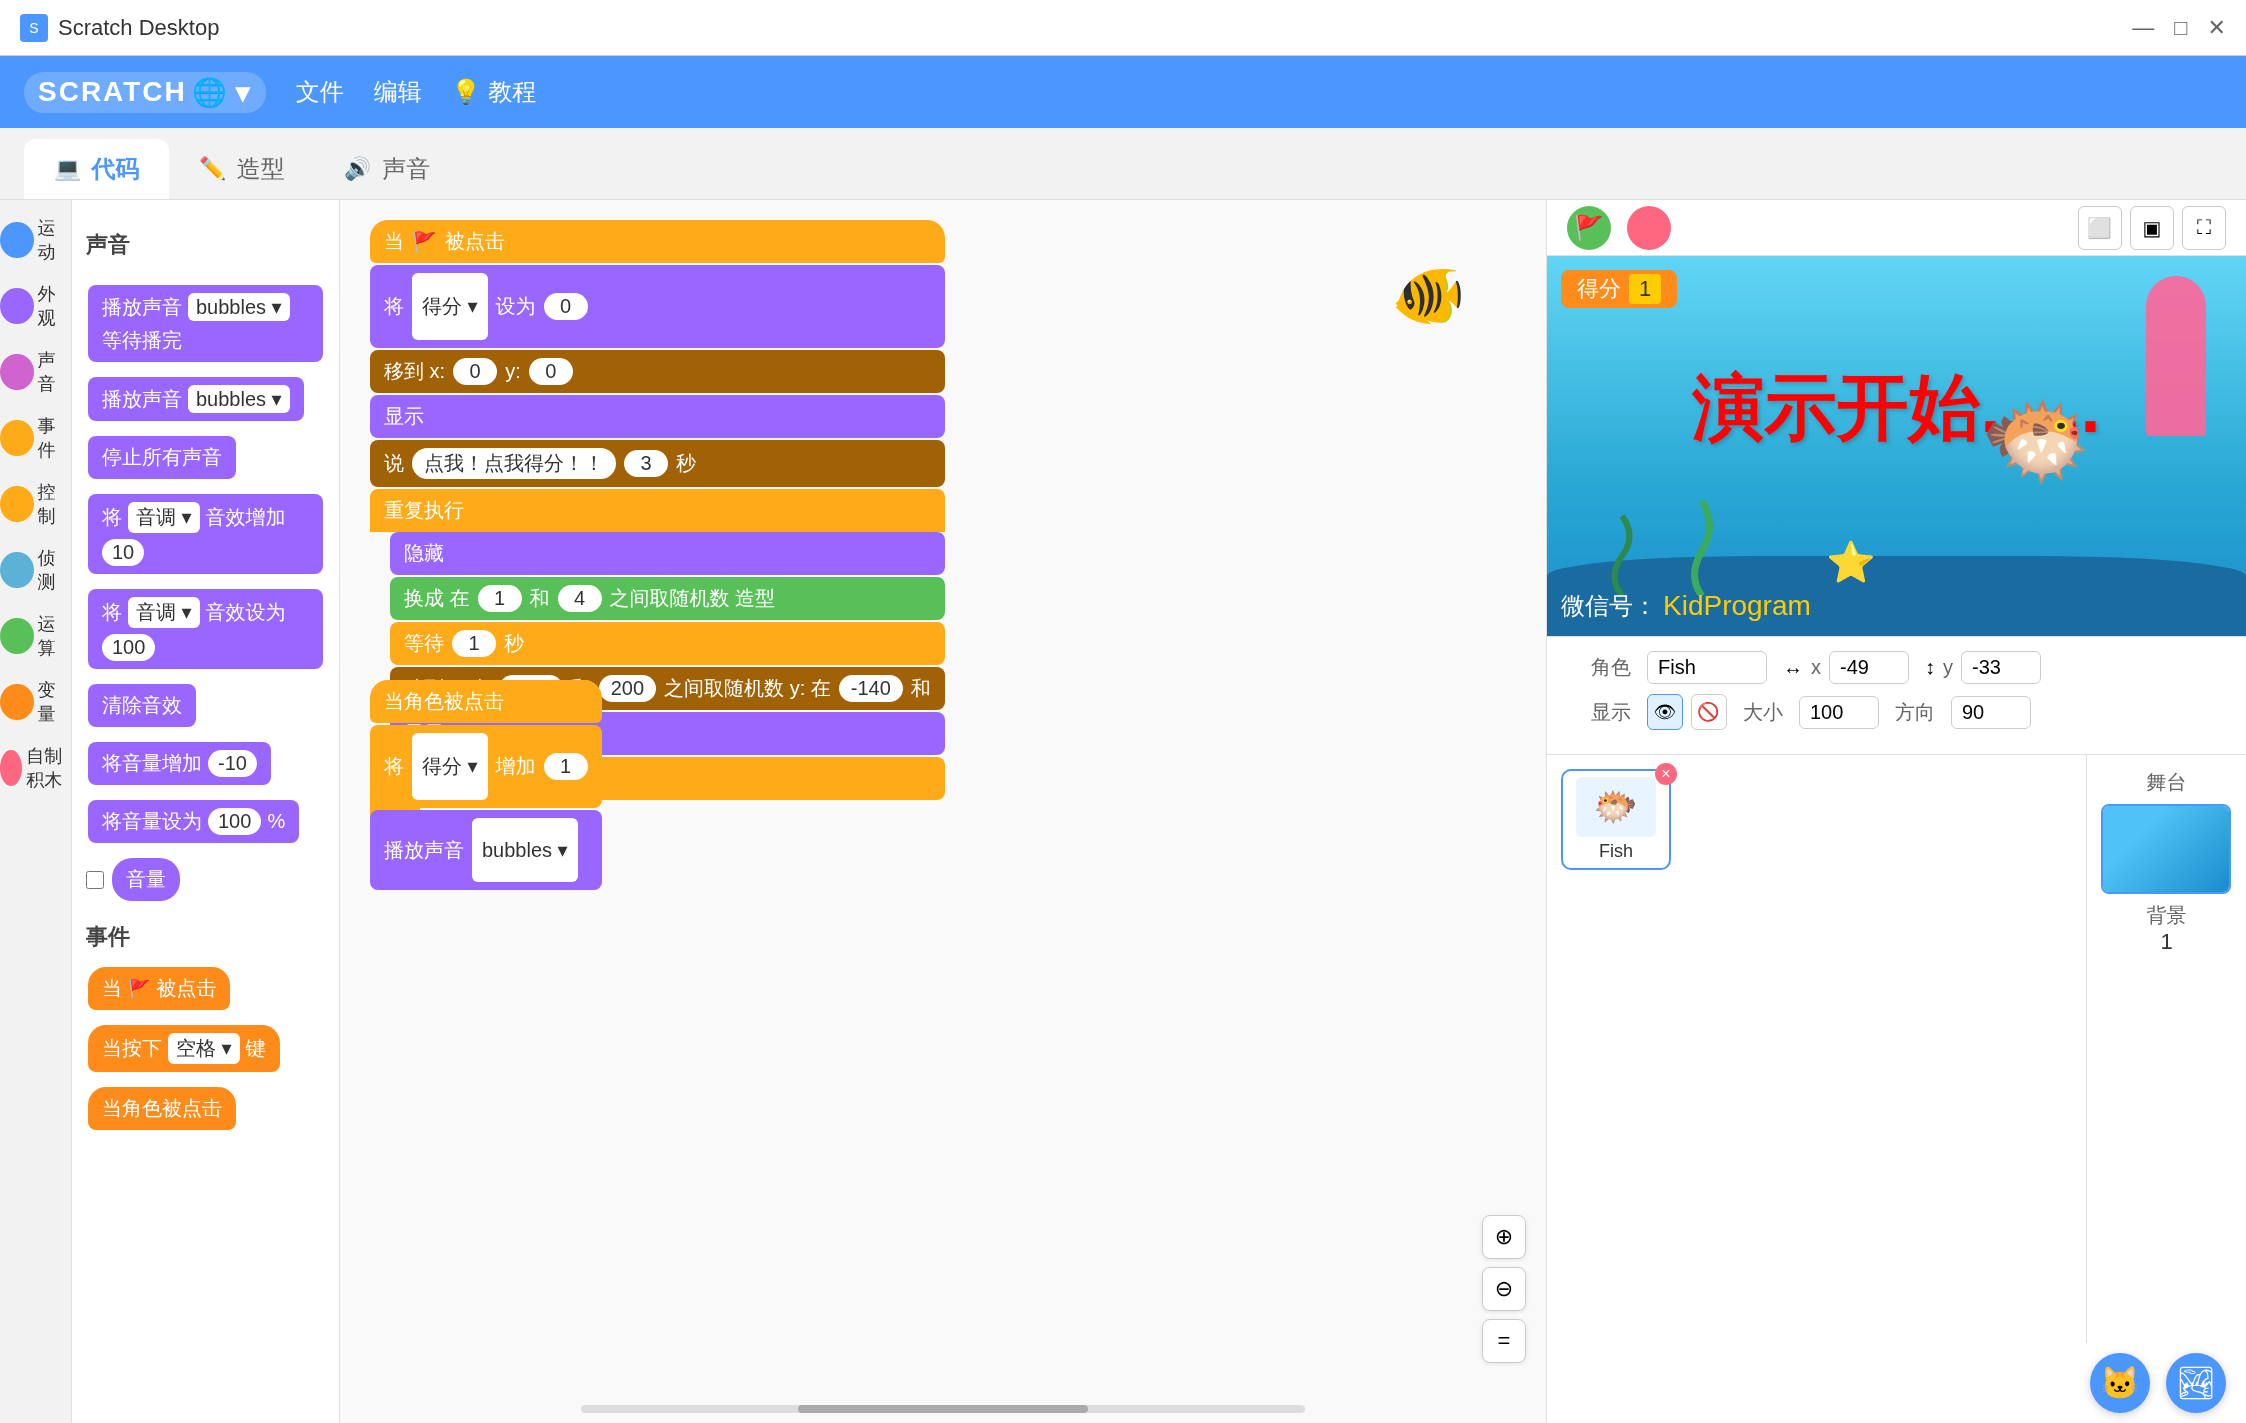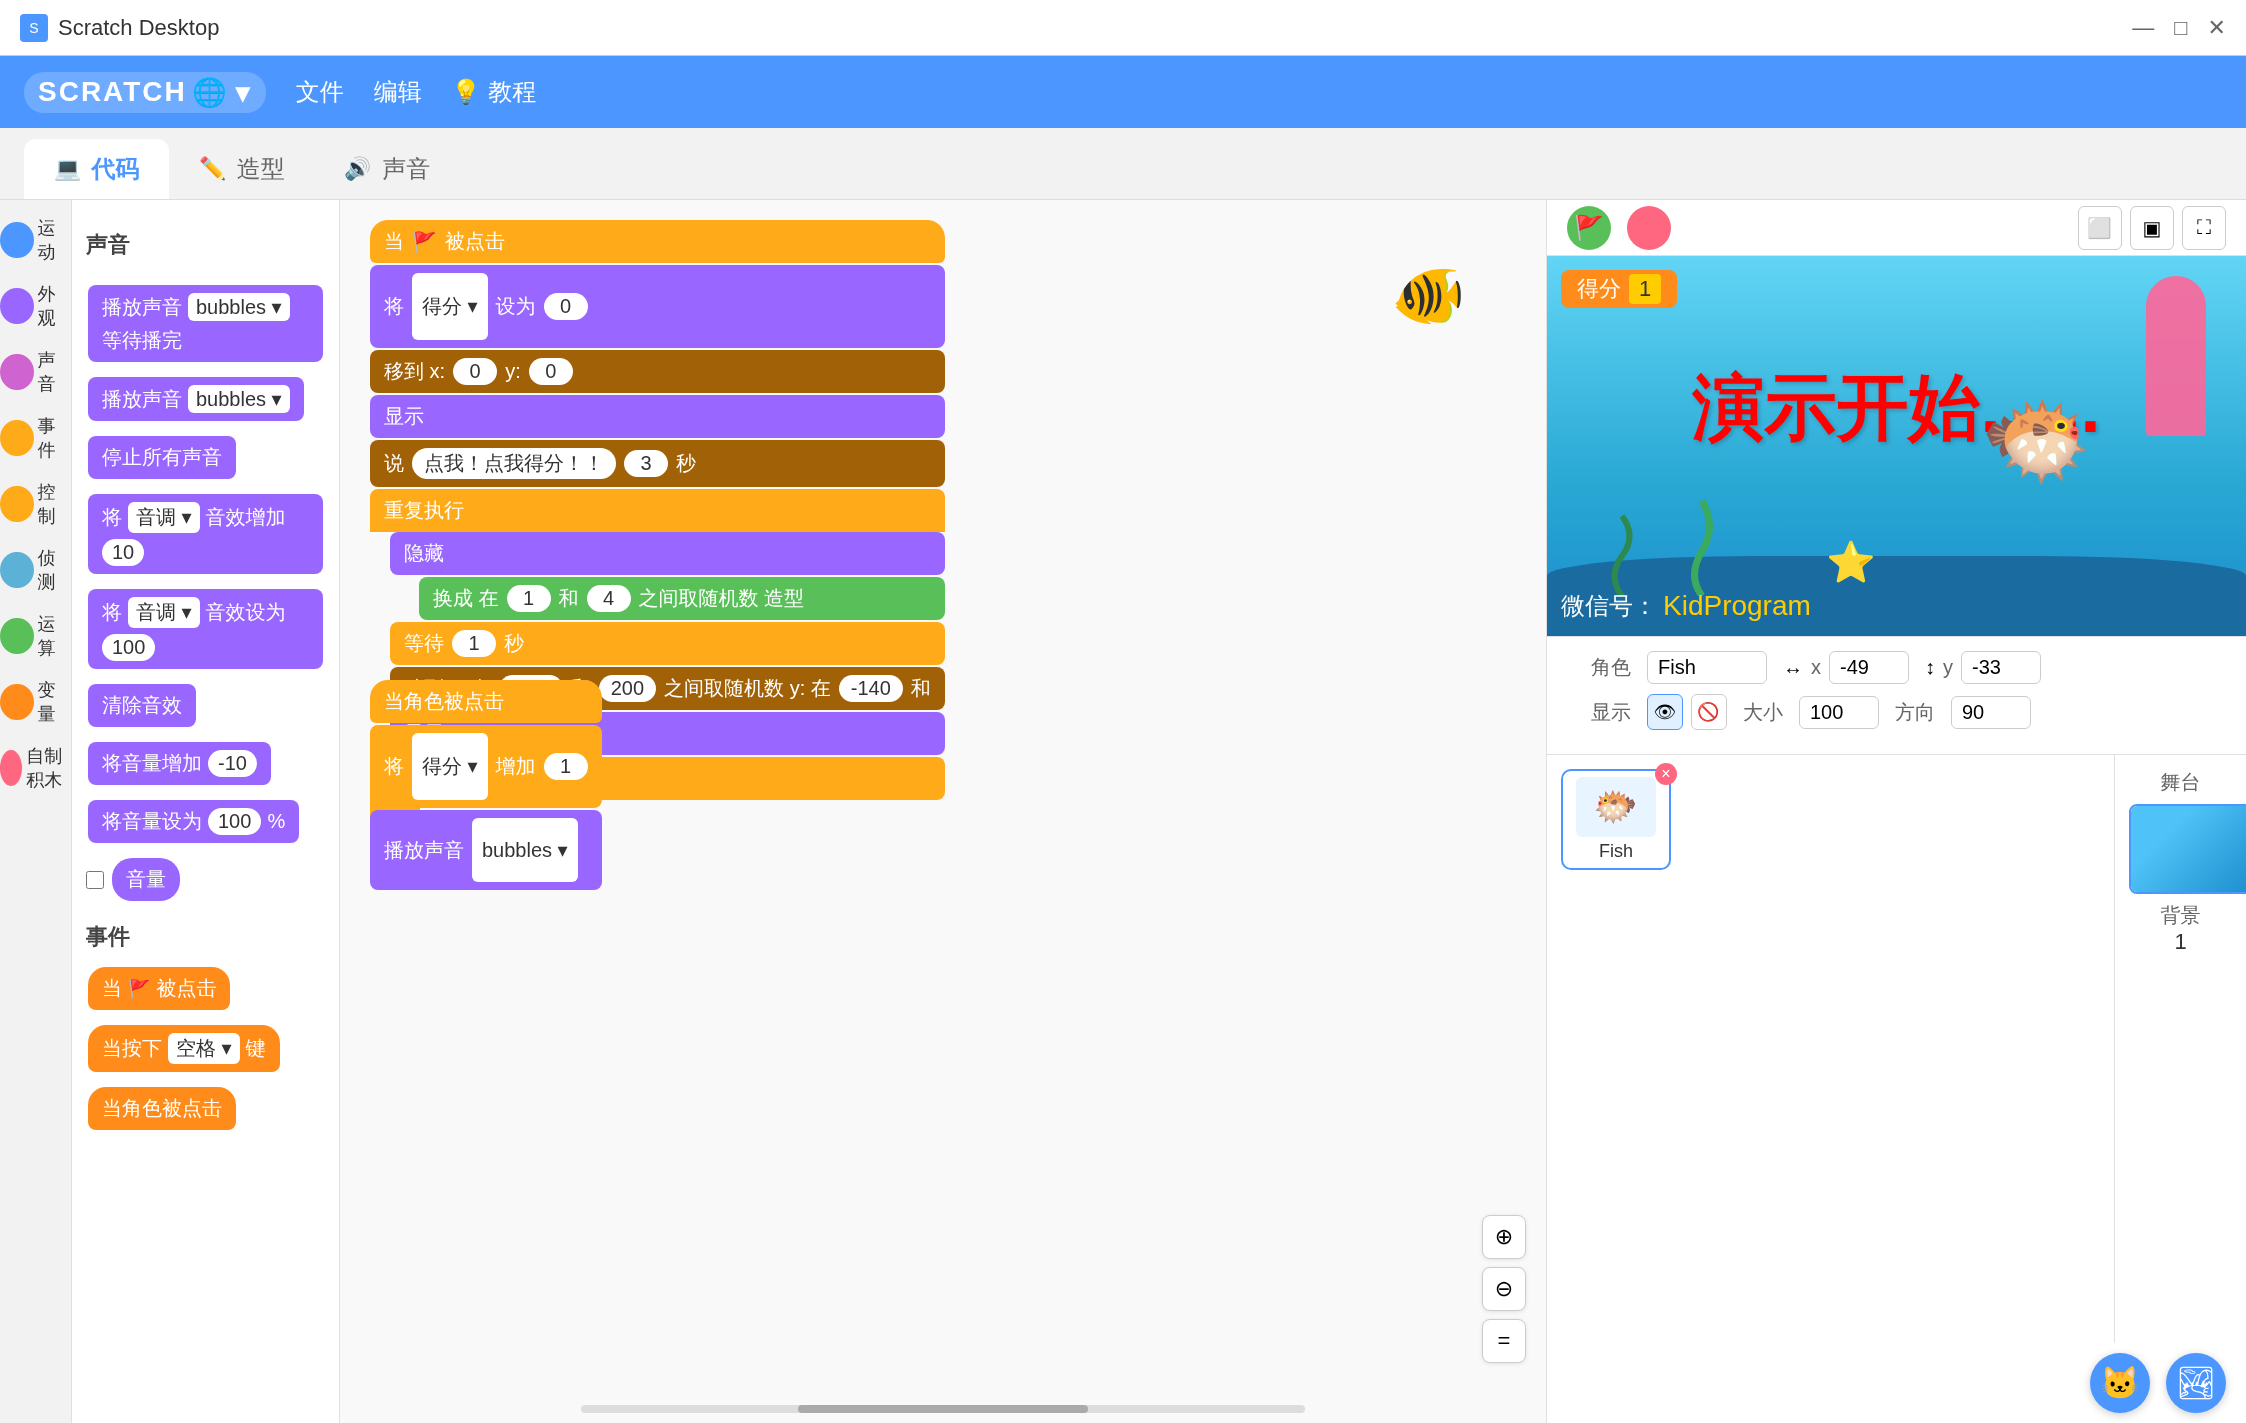--- a/index.html
+++ b/index.html
@@ -276,21 +276,21 @@
       width: 22px; height: 22px;
       background: #ff6680;
       border-radius: 50%;
       color: white;
       font-size: 16px;
       display: flex; align-items: center; justify-content: center;
     }
 
     
     .stage-panel {
-      width: 132px;
+      width: 160px;
       border-left: 1px solid #e0e0e0;
       padding: 14px;
     }
     .stage-label { font-size: 20px; color: #666; text-align: center; margin-bottom: 8px; }
     .stage-thumb {
       width: 130px; height: 90px;
       border-radius: 8px;
       overflow: hidden;
       border: 2px solid #4c97ff;
     }
@@ -324,21 +324,21 @@
       border-radius: 8px;
       padding: 8px 14px;
       font-size: 20px;
       color: white;
       gap: 8px;
       min-height: 40px;
       position: relative;
     }
     .cb-orange { background: #ffab19; }
     .cb-purple { background: #9966ff; }
-    .cb-green { background: #59c059; margin-left: 29px; }
+    .cb-green { background: #59c059; }
     .cb-blue { background: #a16207; }
     .cb-input {
       background: white;
       color: #333;
       border-radius: 20px;
       padding: 2px 12px;
       font-size: 20px;
       min-width: 44px;
       text-align: center;
     }

